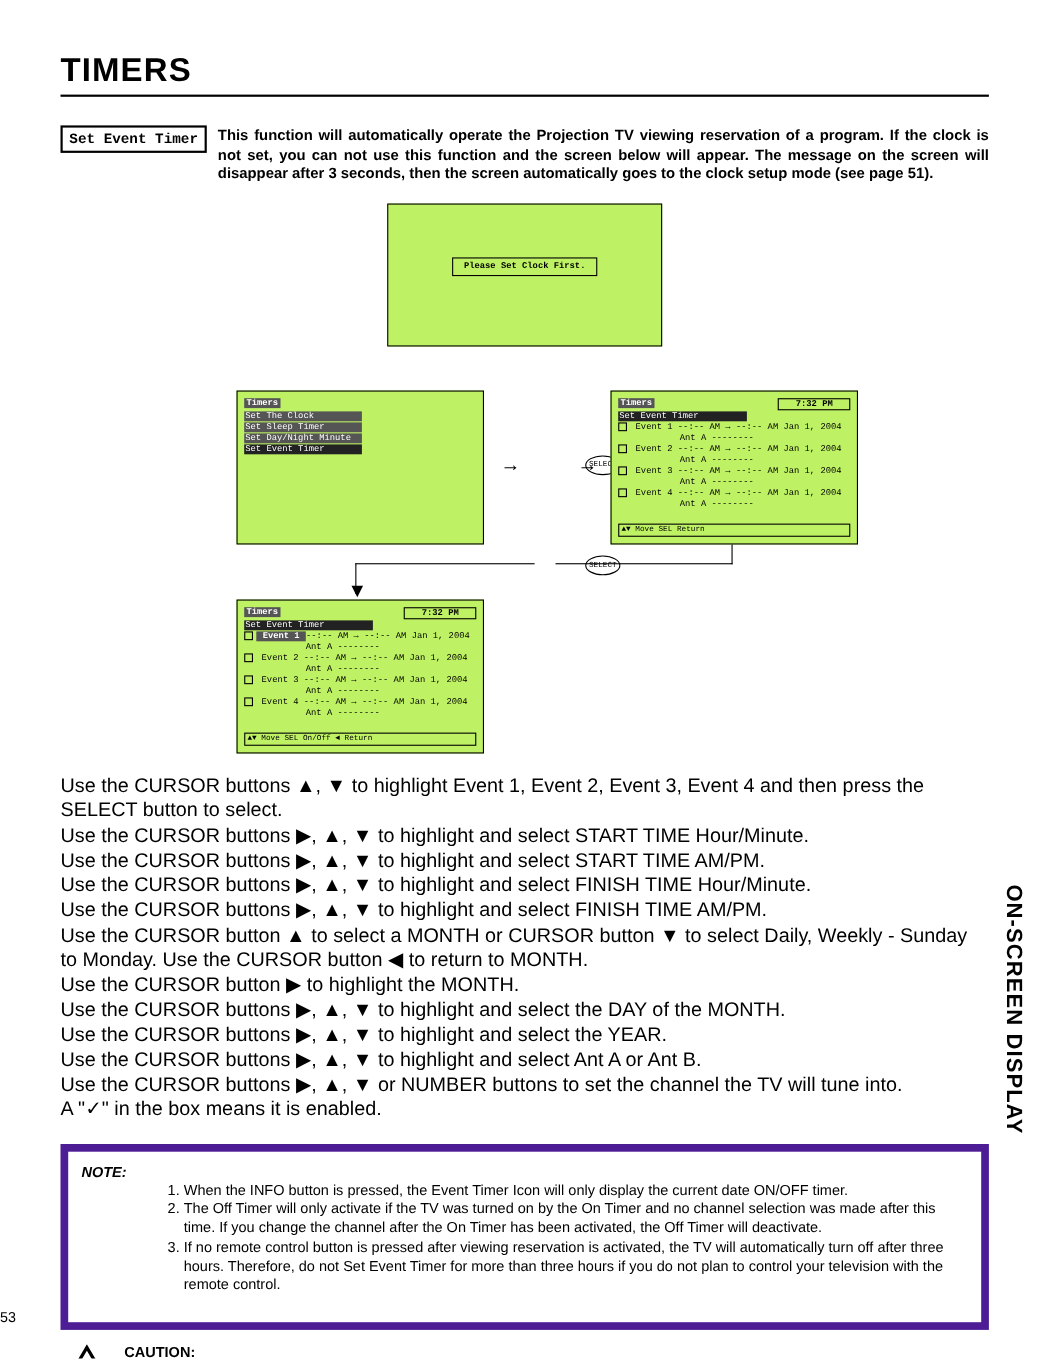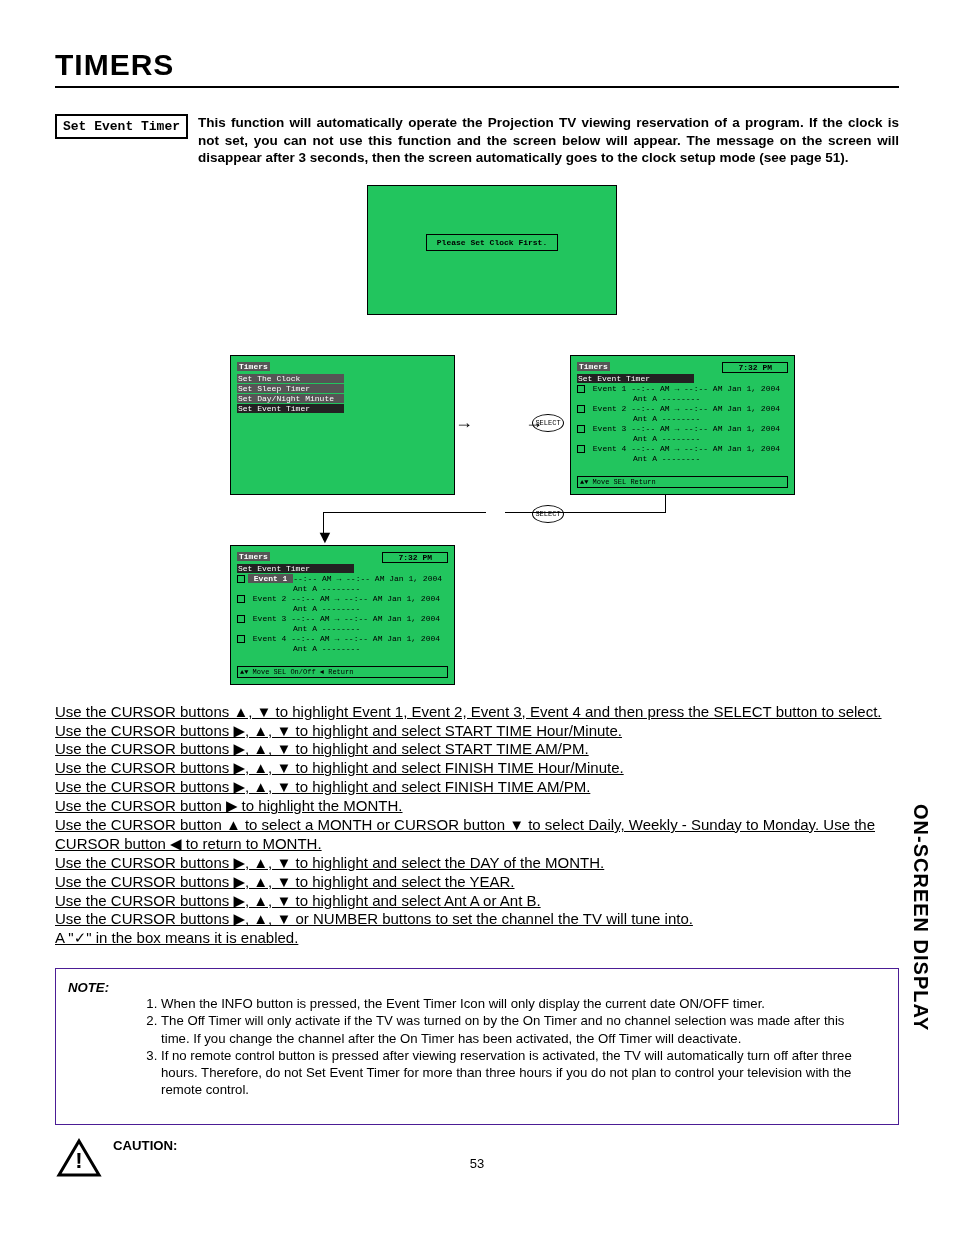--- a/index.html
+++ b/index.html
@@ -49,26 +49,25 @@
   }
   .diagrams {
     height: 510px;
     position: relative;
     margin-top: 18px;
   }
   
   .osd {
     position: absolute;
     border: 1.5px solid #000;
-    background: #22c55e;
+    background: #bef264;
     font-family: "Courier New", monospace;
     font-size: 8px;
     padding: 6px;
     box-sizing: border-box;
-    margin-left: 15px;
   }
   .osd.simple {
     width: 250px;
     height: 130px;
     left: 297px;
     top: 0;
     display: flex;
     align-items: flex-start;
     justify-content: center;
   }
@@ -106,28 +105,27 @@
   }
   .selbtn {
     position:absolute; border:1px solid #000; border-radius:50%/50%;
     width:30px; height:16px; font-size:7px; text-align:center; line-height:16px;
     font-family:"Courier New",monospace;
     margin-left:45px;
   }
 
   .instructions {
     margin-top: 8px;
-    font-size: 15px;
+    font-size: 18px;
     line-height: 1.26;
-    text-decoration: underline;
   }
   .instructions p { margin: 0 0 0 0; }
 
   .notebox {
-    border: 1px solid #4c1d95;
+    border: 7px solid #4c1d95;
     padding: 10px 12px;
     margin-top: 20px;
     font-size: 13.2px;
     line-height: 1.3;
     display: flex;
   }
   .notebox .lbl { font-weight: bold; font-style: italic; margin-right: 16px; white-space: nowrap; }
   .notebox ol { margin: 16px; padding-left: 20px; }
   .notebox li { margin-bottom: 0; }
 
@@ -150,22 +148,22 @@
     right: 22px;
     top: 804px;
     font-size: 20px;
     font-weight: bold;
     letter-spacing: 1px;
     writing-mode: vertical-rl;
   }
   .pagenum {
     position: absolute;
     left: 0; width: 954px;
-    top: 1156px;
-    text-align: center;
+    top: 1190px;
+    text-align: left;
     font-size: 13px;
   }
   .tri-svg { stroke:#000; stroke-width:3; fill:none; }
 </style>
 </head>
 <body>
 
 <div class="page">
   <div class="title">TIMERS</div>
   <div class="hr"></div>
@@ -235,22 +233,22 @@
       <div class="footerbar">▲▼ Move  SEL On/Off  ◄ Return</div>
     </div>
   </div>
 
   <div class="instructions" id="instr">
       <p>Use the CURSOR buttons ▲, ▼ to highlight Event 1, Event 2, Event 3, Event 4 and then press the SELECT button to select.</p>
       <p>Use the CURSOR buttons ▶, ▲, ▼ to highlight and select START TIME Hour/Minute.</p>
       <p>Use the CURSOR buttons ▶, ▲, ▼ to highlight and select START TIME AM/PM.</p>
       <p>Use the CURSOR buttons ▶, ▲, ▼ to highlight and select FINISH TIME Hour/Minute.</p>
       <p>Use the CURSOR buttons ▶, ▲, ▼ to highlight and select FINISH TIME AM/PM.</p>
+      <p>Use the CURSOR button ▲ to select a MONTH or CURSOR button ▼ to select Daily, Weekly - Sunday to Monday.  Use the CURSOR button ◀ to return to MONTH.</p>
       <p>Use the CURSOR button ▶ to highlight the MONTH.</p>
-      <p>Use the CURSOR button ▲ to select a MONTH or CURSOR button ▼ to select Daily, Weekly - Sunday to Monday.  Use the CURSOR button ◀ to return to MONTH.</p>
       <p>Use the CURSOR buttons ▶, ▲, ▼ to highlight and select the DAY of the MONTH.</p>
       <p>Use the CURSOR buttons ▶, ▲, ▼ to highlight and select the YEAR.</p>
       <p>Use the CURSOR buttons ▶, ▲, ▼ to highlight and select Ant A or Ant B.</p>
       <p>Use the CURSOR buttons ▶, ▲, ▼ or NUMBER buttons to set the channel the TV will tune into.</p>
       <p>A "✓" in the box means it is enabled.</p>
     </div>
 
   <div class="notebox">
     <div class="lbl">NOTE:</div>
     <ol id="notes">

